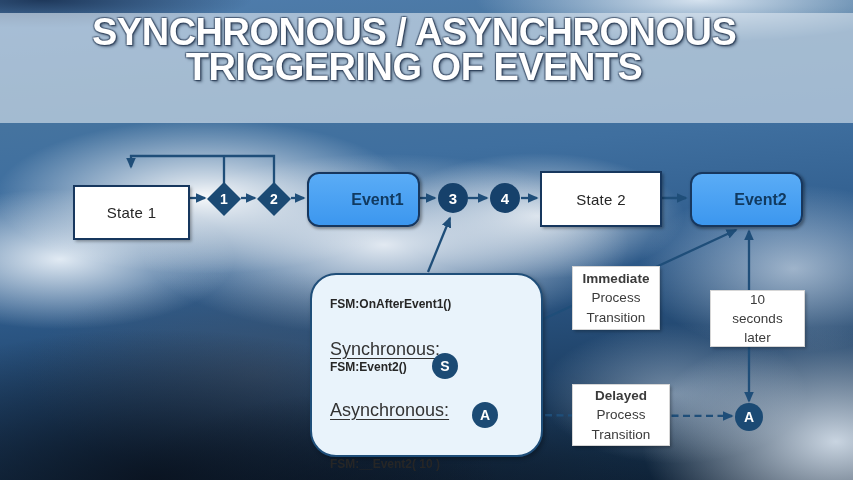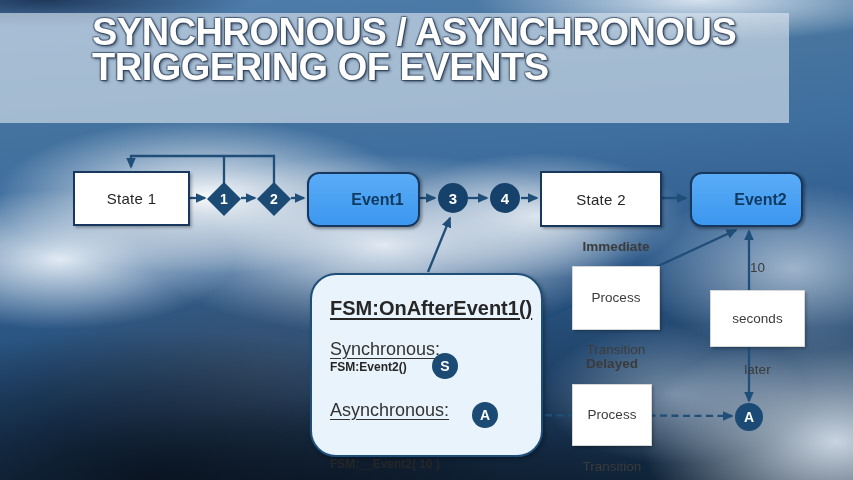--- a/index.html
+++ b/index.html
@@ -20,22 +20,23 @@
       radial-gradient(ellipse 210px 90px at 63% 45%, rgba(255,255,255,.78), rgba(255,255,255,0) 70%),
       radial-gradient(ellipse 220px 120px at 93% 56%, rgba(236,243,251,.6), rgba(255,255,255,0) 70%),
       radial-gradient(ellipse 270px 160px at 98% 92%, rgba(226,236,247,.88), rgba(255,255,255,0) 72%),
       radial-gradient(ellipse 190px 100px at 79% 82%, rgba(205,220,236,.5), rgba(255,255,255,0) 70%),
       radial-gradient(ellipse 320px 60px at 82% 0%, rgba(238,245,252,.85), rgba(255,255,255,0) 70%),
       radial-gradient(ellipse 300px 40px at 5% 0%, rgba(22,44,76,.85), rgba(22,44,76,0) 70%),
       linear-gradient(175deg, #4f7dae 0%, #49769f 16%, #3f6f9f 34%, #2f5c8c 55%, #1f4268 76%, #122941 92%, #0d1f33 100%);
   }
   
   .title-band {
-    position:absolute; left:0; top:13px; width:789px; height:110px;
+    position:absolute; left:0; top:13px; width:853px; height:110px;
     background:rgba(221,231,241,.62);
+    text-align:center;
   }
   .page-title {
     position:absolute; left:92px; top:2px; margin:0;
     font-size:38px; line-height:35px; font-weight:bold; letter-spacing:-.5px;
     color:#ffffff;
     text-shadow:-1px -1px 1px rgba(44,62,88,.5), 1px -1px 1px rgba(44,62,88,.5),
                 -1px 1px 1px rgba(44,62,88,.55), 1px 1px 1px rgba(44,62,88,.8),
                  2px 2px 3px rgba(30,45,70,.55);
   }
   .page-title span { display:block; }
@@ -60,49 +61,49 @@
            color:#fff; display:flex; align-items:center; justify-content:center;
            font-weight:bold; font-size:15px; z-index:3; }
   .badge { position:absolute; width:26px; height:26px; border-radius:50%; background:#1B4A74;
            color:#fff; display:flex; align-items:center; justify-content:center;
            font-weight:bold; font-size:14px; z-index:4; }
   
   .fsm-panel { position:absolute; left:310px; top:273px; width:233px; height:184px;
                box-sizing:border-box; background:#E9F3FB; border:2px solid #1F4E79;
                border-radius:26px; z-index:3; box-shadow:2px 2px 4px rgba(0,0,0,.3); }
   .fsm-panel div { position:absolute; white-space:nowrap; }
-  .fsm-heading { left:18px; top:22px; font-size:20px; font-weight:bold; color:#262626;
-                 text-decoration:underline; text-underline-offset:3px; }
+  .fsm-heading { left:18px; top:22px; font-size:12px; font-weight:bold; color:#262626;
+                 text-underline-offset:3px; }
   .fsm-label   { font-size:18px; color:#333; text-decoration:underline; text-underline-offset:3px; }
   .fsm-code    { font-size:12px; font-weight:bold; color:#262626; }
   .sync-label  { left:18px; top:64px; }
   .sync-code   { left:18px; top:85px; }
   .async-label { left:18px; top:125px; }
   .async-code  { left:18px; top:146px;margin-top:36px; }
   
   .callout { position:absolute; box-sizing:border-box; background:#ffffff;
              border:1px solid #d6d6d6; box-shadow:1.5px 1.5px 3px rgba(0,0,0,.28);
              display:flex; flex-direction:column; align-items:center; justify-content:center;
-             font-size:13.5px; line-height:1.42; color:#3b3b3b; text-align:center; z-index:3;gap:32px; }
+             font-size:13.5px; line-height:1.42; color:#3b3b3b; text-align:center; z-index:3; }
   .callout .b { font-weight:bold; }
   
-  .state1 { left:73px;  top:171px; width:117px; height:55px; }
+  .state1 { left:73px;  top:185px; width:117px; height:55px; }
   .state2 { left:540px; top:171px; width:122px; height:56px; }
   .event1 { left:307px; top:172px; width:113px; height:55px; }
   .event2 { left:690px; top:172px; width:113px; height:55px; }
   .d1 { left:207px; top:182px; }
   .d2 { left:257px; top:182px; }
   .c3 { left:438px; top:183px; }
   .c4 { left:490px; top:183px; }
   .s-badge  { left:432px; top:353px; }
   .a-badge1 { left:472px; top:402px; }
   .a-badge2 { left:735px; top:403px; width:28px; height:28px; }
   .imm { left:572px; top:266px; width:88px; height:64px; }
   .ten { left:710px; top:290px; width:95px; height:57px; }
-  .del { left:572px; top:384px; width:80px; height:62px; }
+  .del { left:572px; top:384px; width:98px; height:62px; }
 </style>
 </head>
 <body>
 
 <div class="stage">
   <div class="sky"></div>
 
   <div class="title-band">
     <h1 class="page-title">
       <span>SYNCHRONOUS / ASYNCHRONOUS</span>

